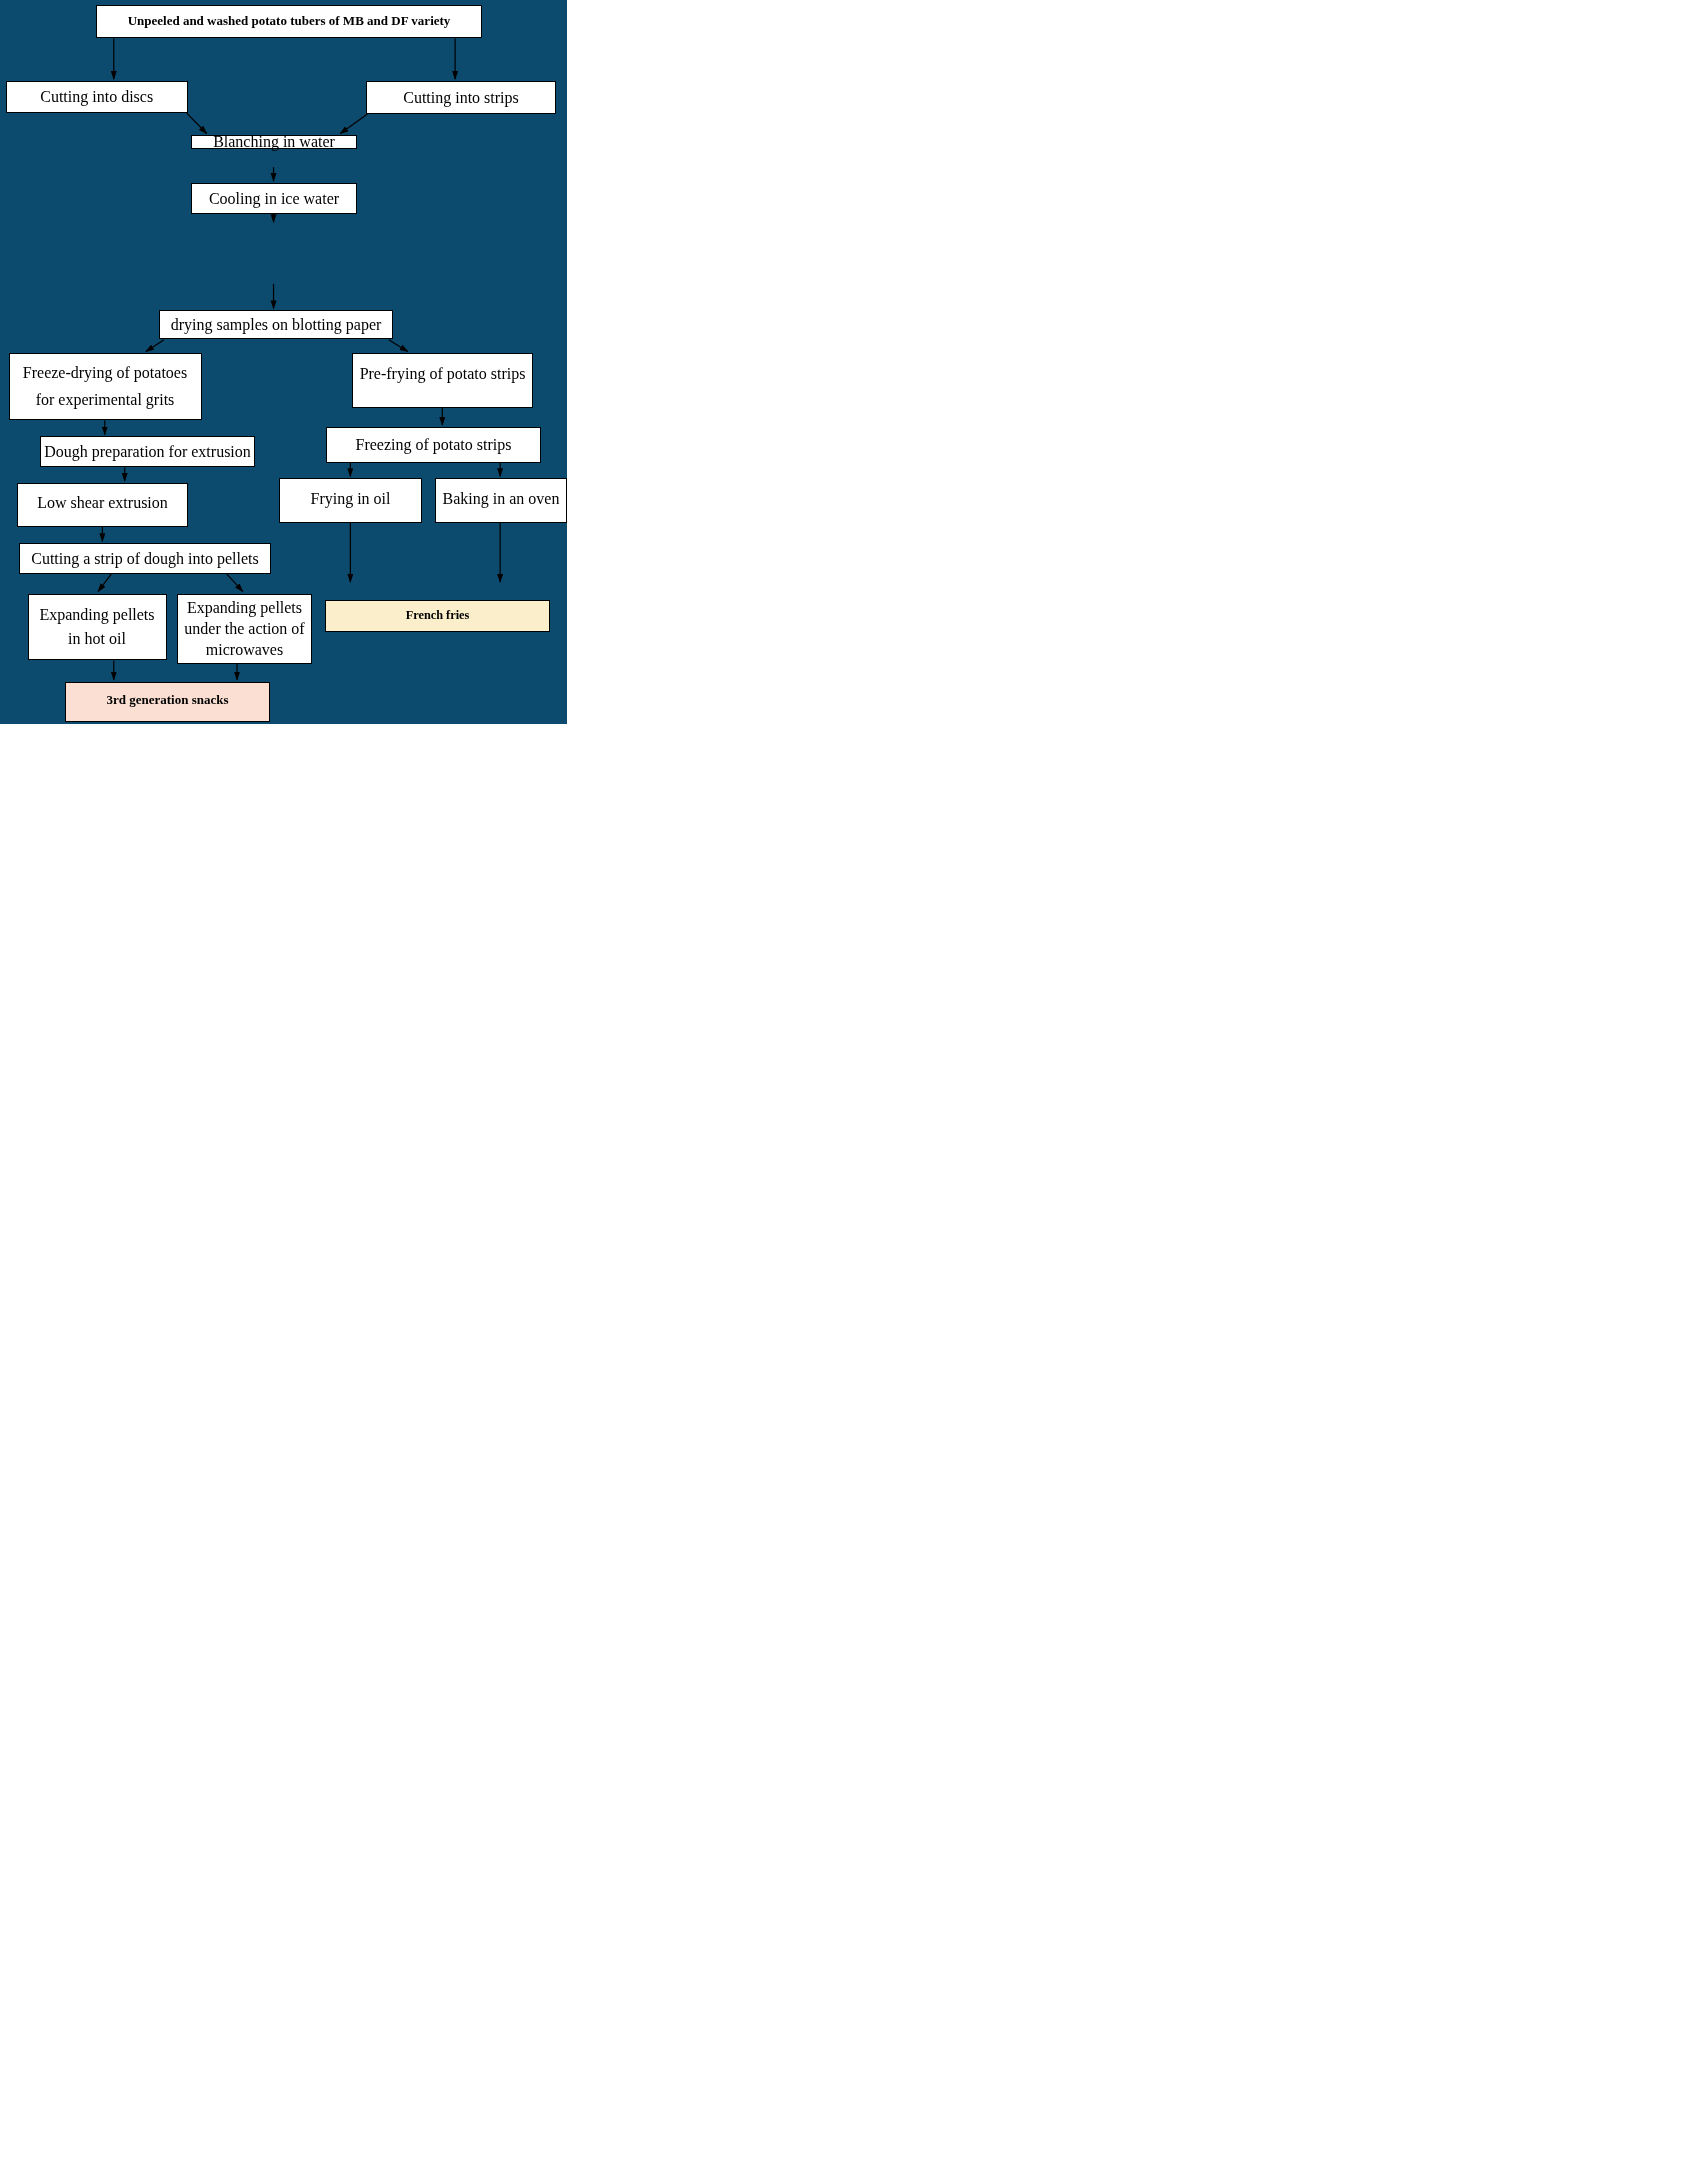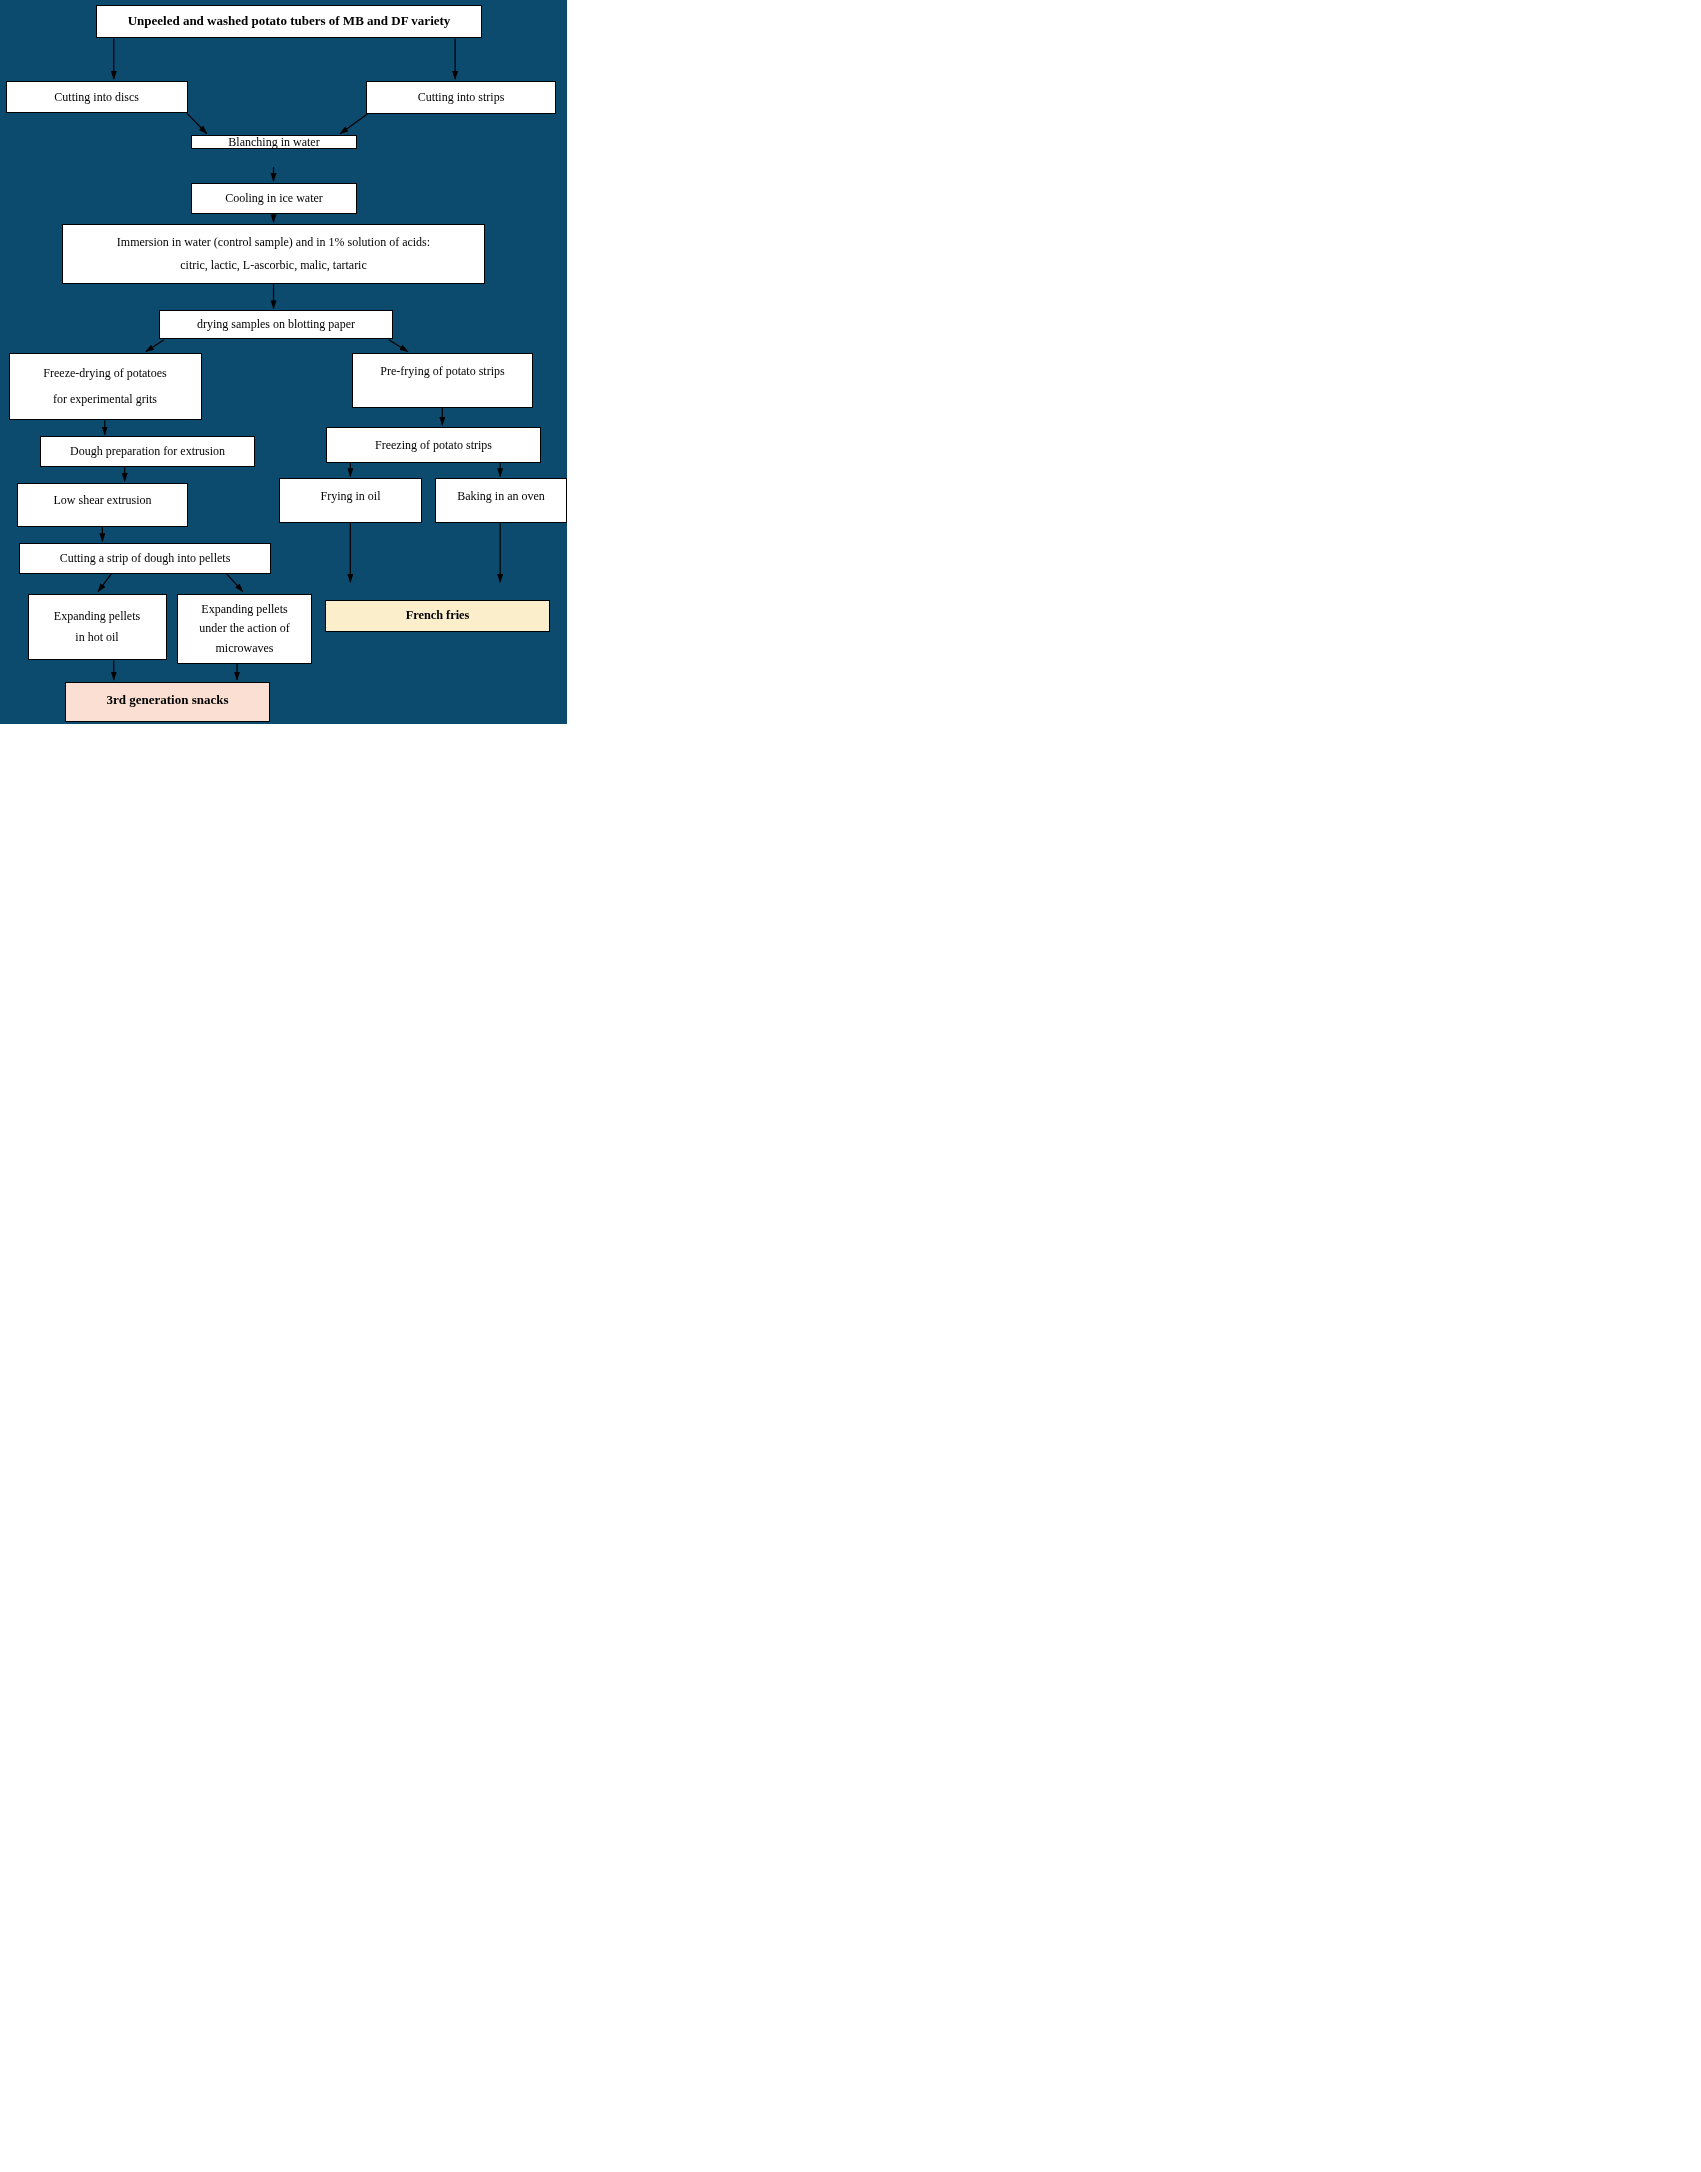--- a/index.html
+++ b/index.html
@@ -14,21 +14,21 @@
   .box{
     position:absolute;
     box-sizing:border-box;
     border:0.9px solid #000000;
     background:#ffffff;
     display:flex;
     flex-direction:column;
     align-items:center;
     justify-content:center;
     text-align:center;
-    font-size:12px;
+    font-size:16px;
     line-height:1.25;
     padding:0.9px 2.8px;
   }
   .box.thick{border-width:1.4px;}
   .box.bold{font-weight:bold;}
   .box.top-align{justify-content:flex-start;}
   .box.spread{justify-content:space-evenly;padding-top:1.9px;padding-bottom:1.9px;}
   .box.fill-cream{background:#FBEFCB;margin-top:16px;}
   .box.fill-pink{background:#FBDFD2;}
   #arrows{position:absolute;left:0;top:0;width:567px;height:724px;pointer-events:none;}
@@ -81,24 +81,20 @@
   </div>
 
   <div class="box" style="left:191px;top:135px;width:166px;height:14px;">
     <span>Blanching in water</span>
   </div>
 
   <div class="box" style="left:191px;top:183px;width:166px;height:31px;">
     <span>Cooling in ice water</span>
   </div>
 
-  <div class="box spread" style="left:62px;top:224px;width:423px;height:60px;">
-    <span>Immersion in water (control sample) and in 1% solution of acids:</span>
-    <span>citric, lactic, L-ascorbic, malic, tartaric</span>
-  </div>
 
   <div class="box" style="left:159px;top:310px;width:234px;height:29px;">
     <span>drying samples on blotting paper</span>
   </div>
 
   <div class="box spread" style="left:8.5px;top:353px;width:193px;height:67px;">
     <span>Freeze-drying of potatoes</span>
     <span>for experimental grits</span>
   </div>
 

